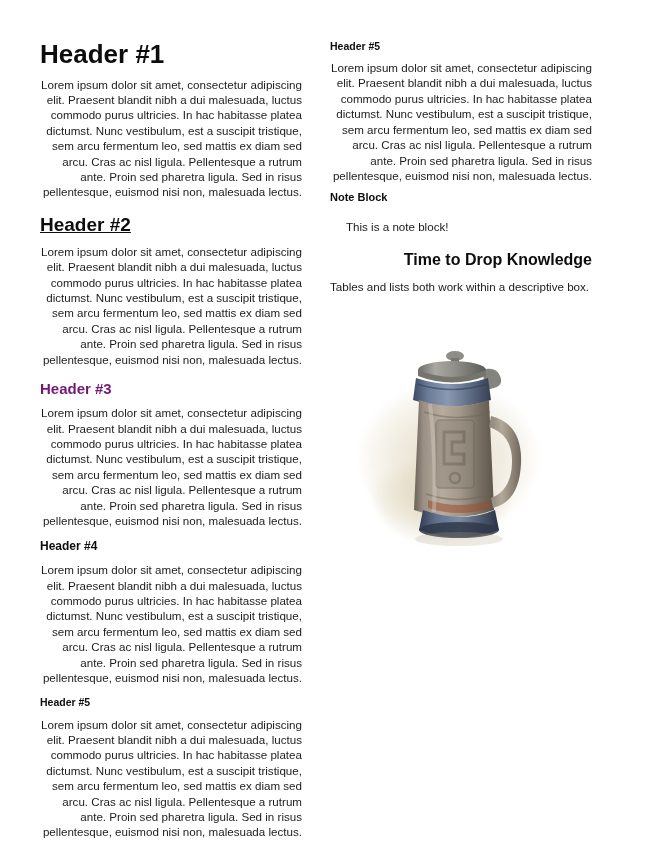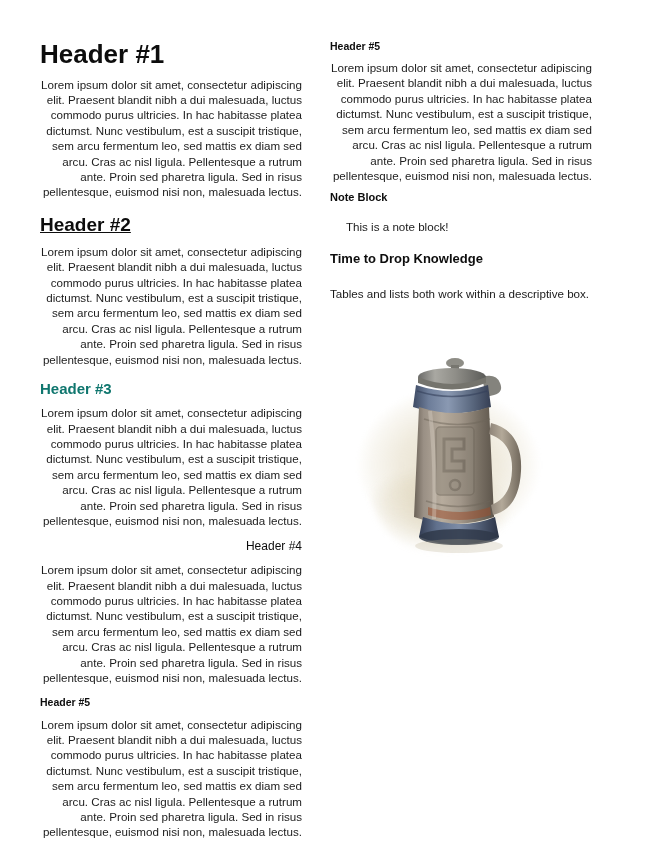--- a/index.html
+++ b/index.html
@@ -48,29 +48,28 @@
     line-height: 1.15;
     margin: 14px 0 5px 0;
     color: #0d0d0d;
     text-decoration: underline;
   }
   .h3 {
     font-size: 15px;
     font-weight: bold;
     line-height: 1.15;
     margin: 13px 0 8px 0;
-    color: #0f766e;
+    color: #701a75;
   }
   .h4 {
     font-size: 12px;
-    font-weight: normal;
+    font-weight: bold;
     line-height: 1.15;
     margin: 12px 0 3px 0;
     color: #0d0d0d;
-    text-align: right;
   }
   .h5 {
     font-size: 10.5px;
     font-weight: bold;
     line-height: 1.15;
     margin: 11px 0 3px 0;
     color: #0d0d0d;
   }
   .col-right .h5-top {
     margin-top: 0;
@@ -89,24 +88,25 @@
     font-weight: bold;
     margin: 8px 0 2px 0;
     color: #0d0d0d;
   }
   .note-text {
     font-size: 11.6px;
     line-height: 1.33;
     margin: 16px;
   }
   .desc-title {
-    font-size: 13px;
-    font-weight: bold;
-    margin: 6px 0 20px 0;
-    color: #0d0d0d;
+    font-size: 16px;
+    font-weight: bold;
+    margin: 6px 0 10px 0;
+    color: #0d0d0d;
+    text-align: right;
   }
   .desc-text {
     font-size: 11.6px;
     line-height: 1.33;
     margin: 0 0 2px 0;
   }
   .desc-text b {
     font-weight: normal;
   }
 

